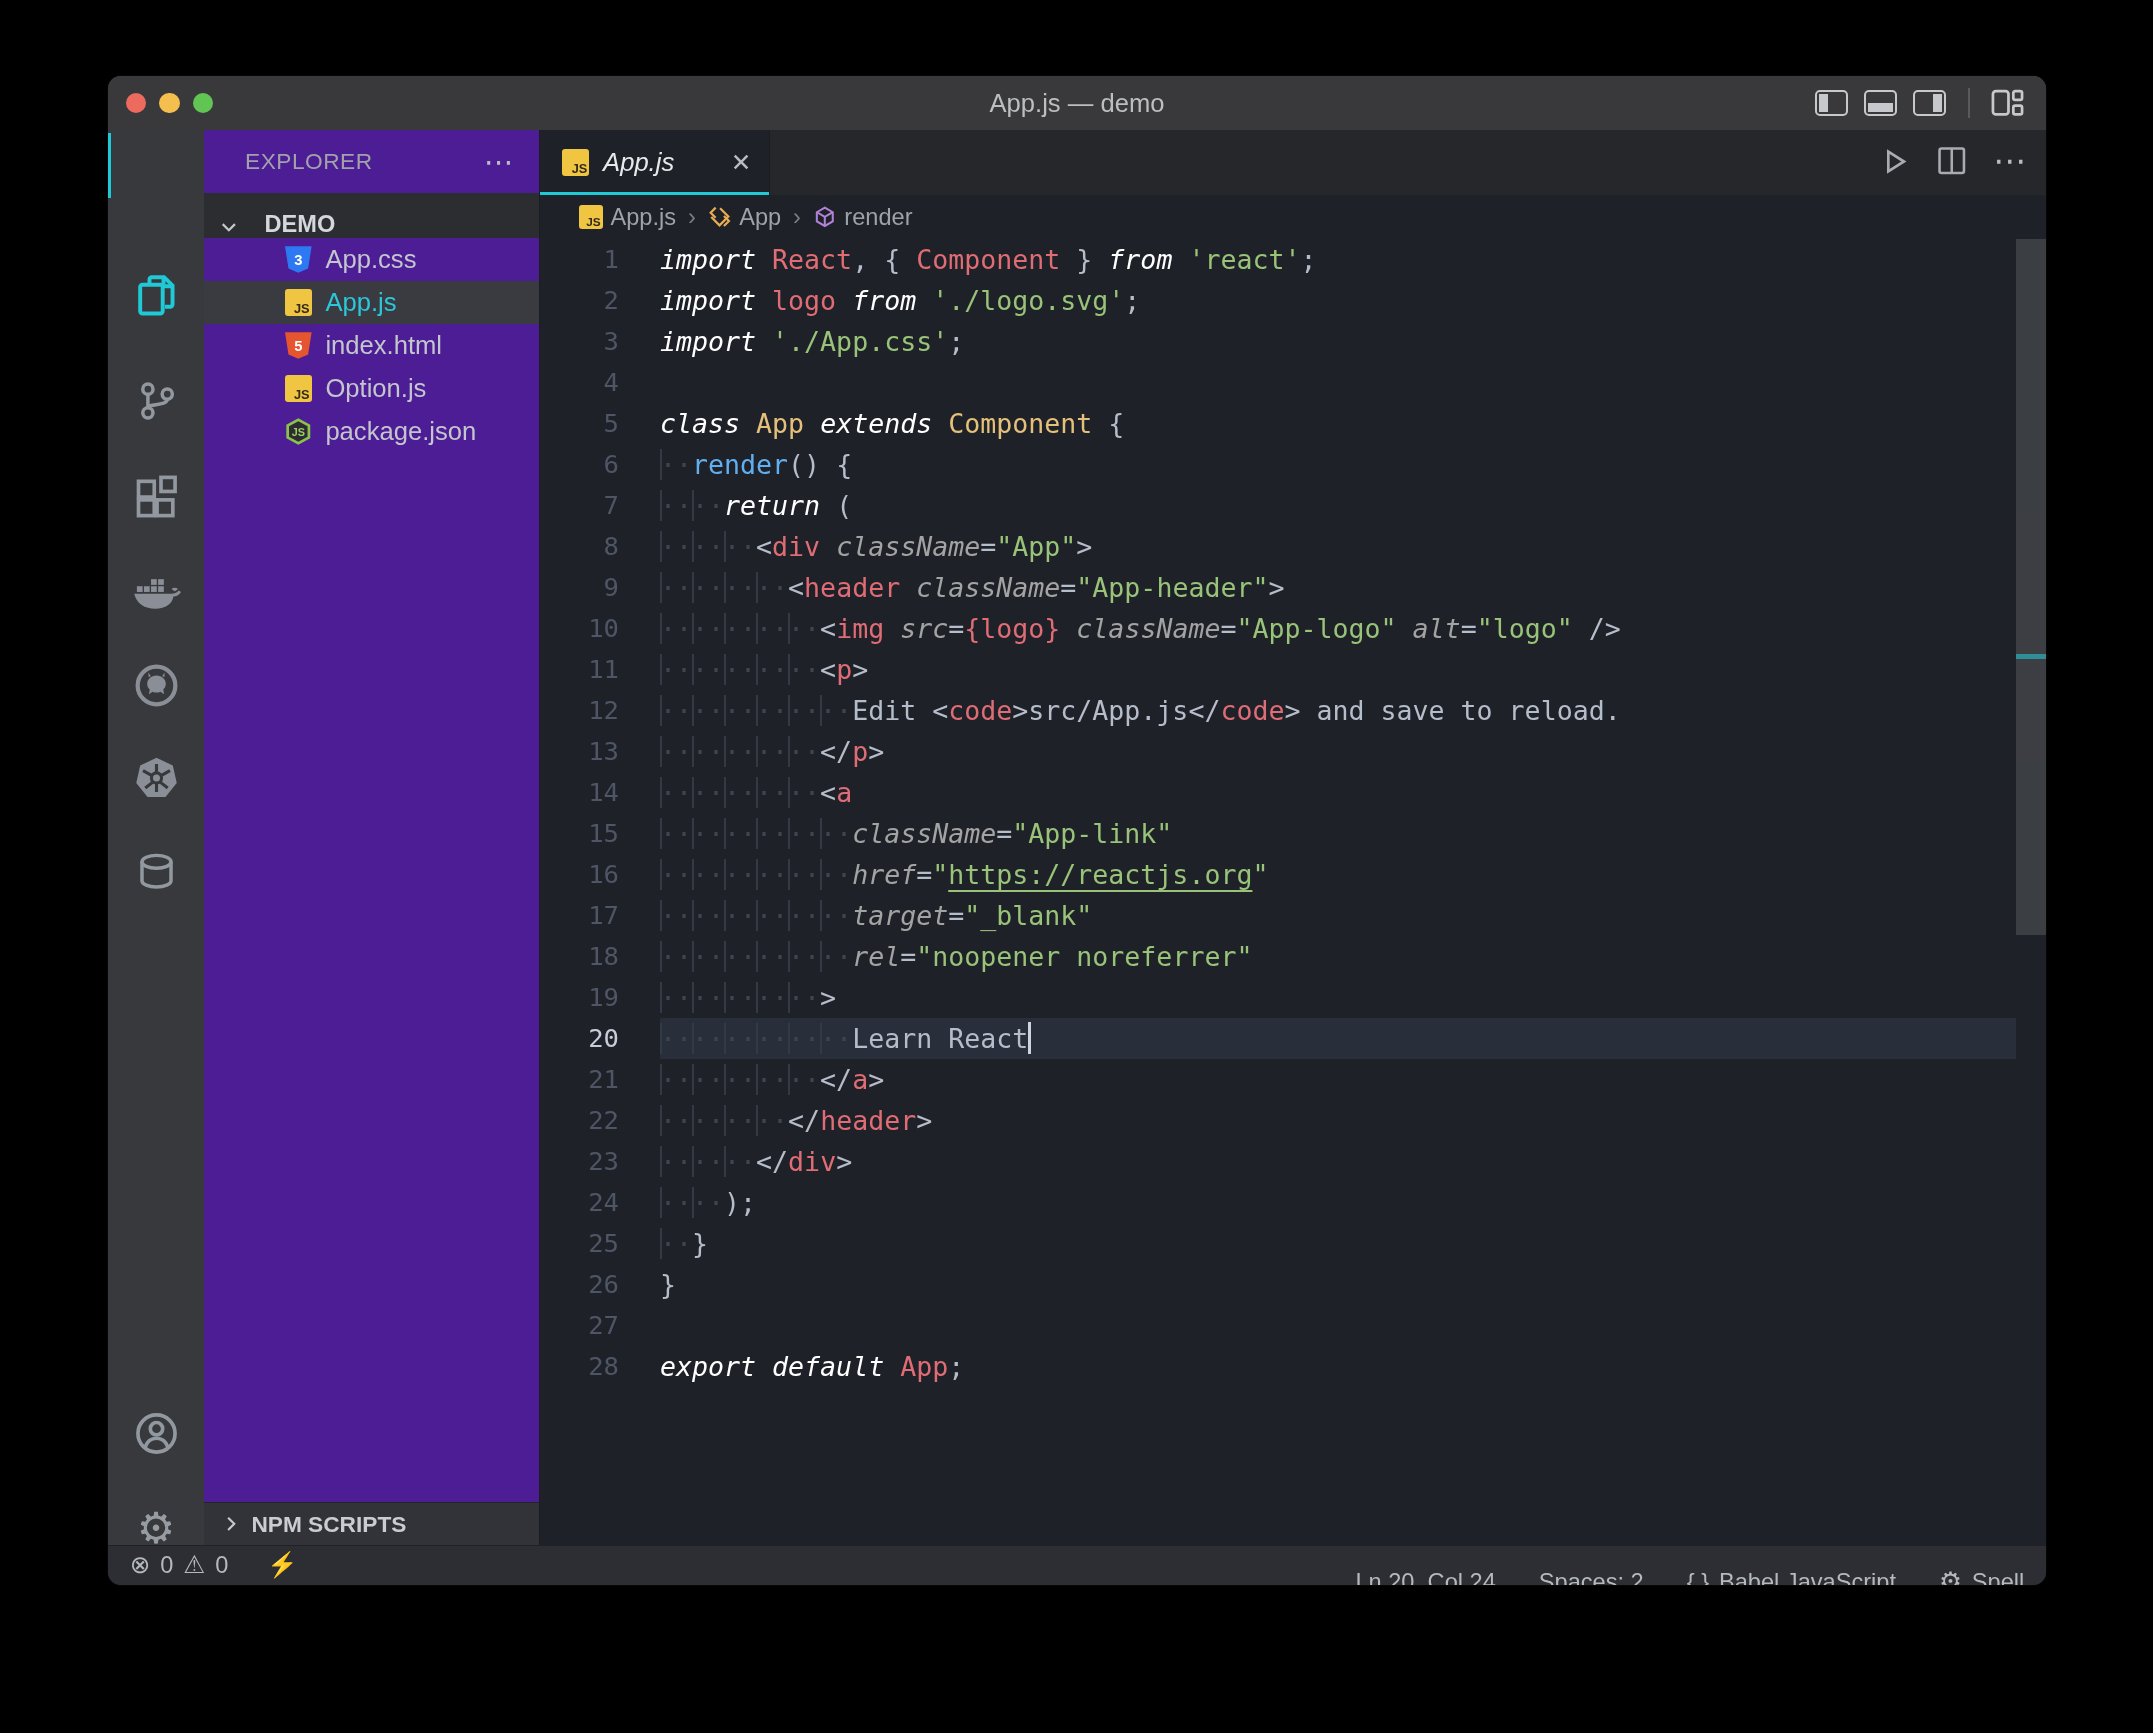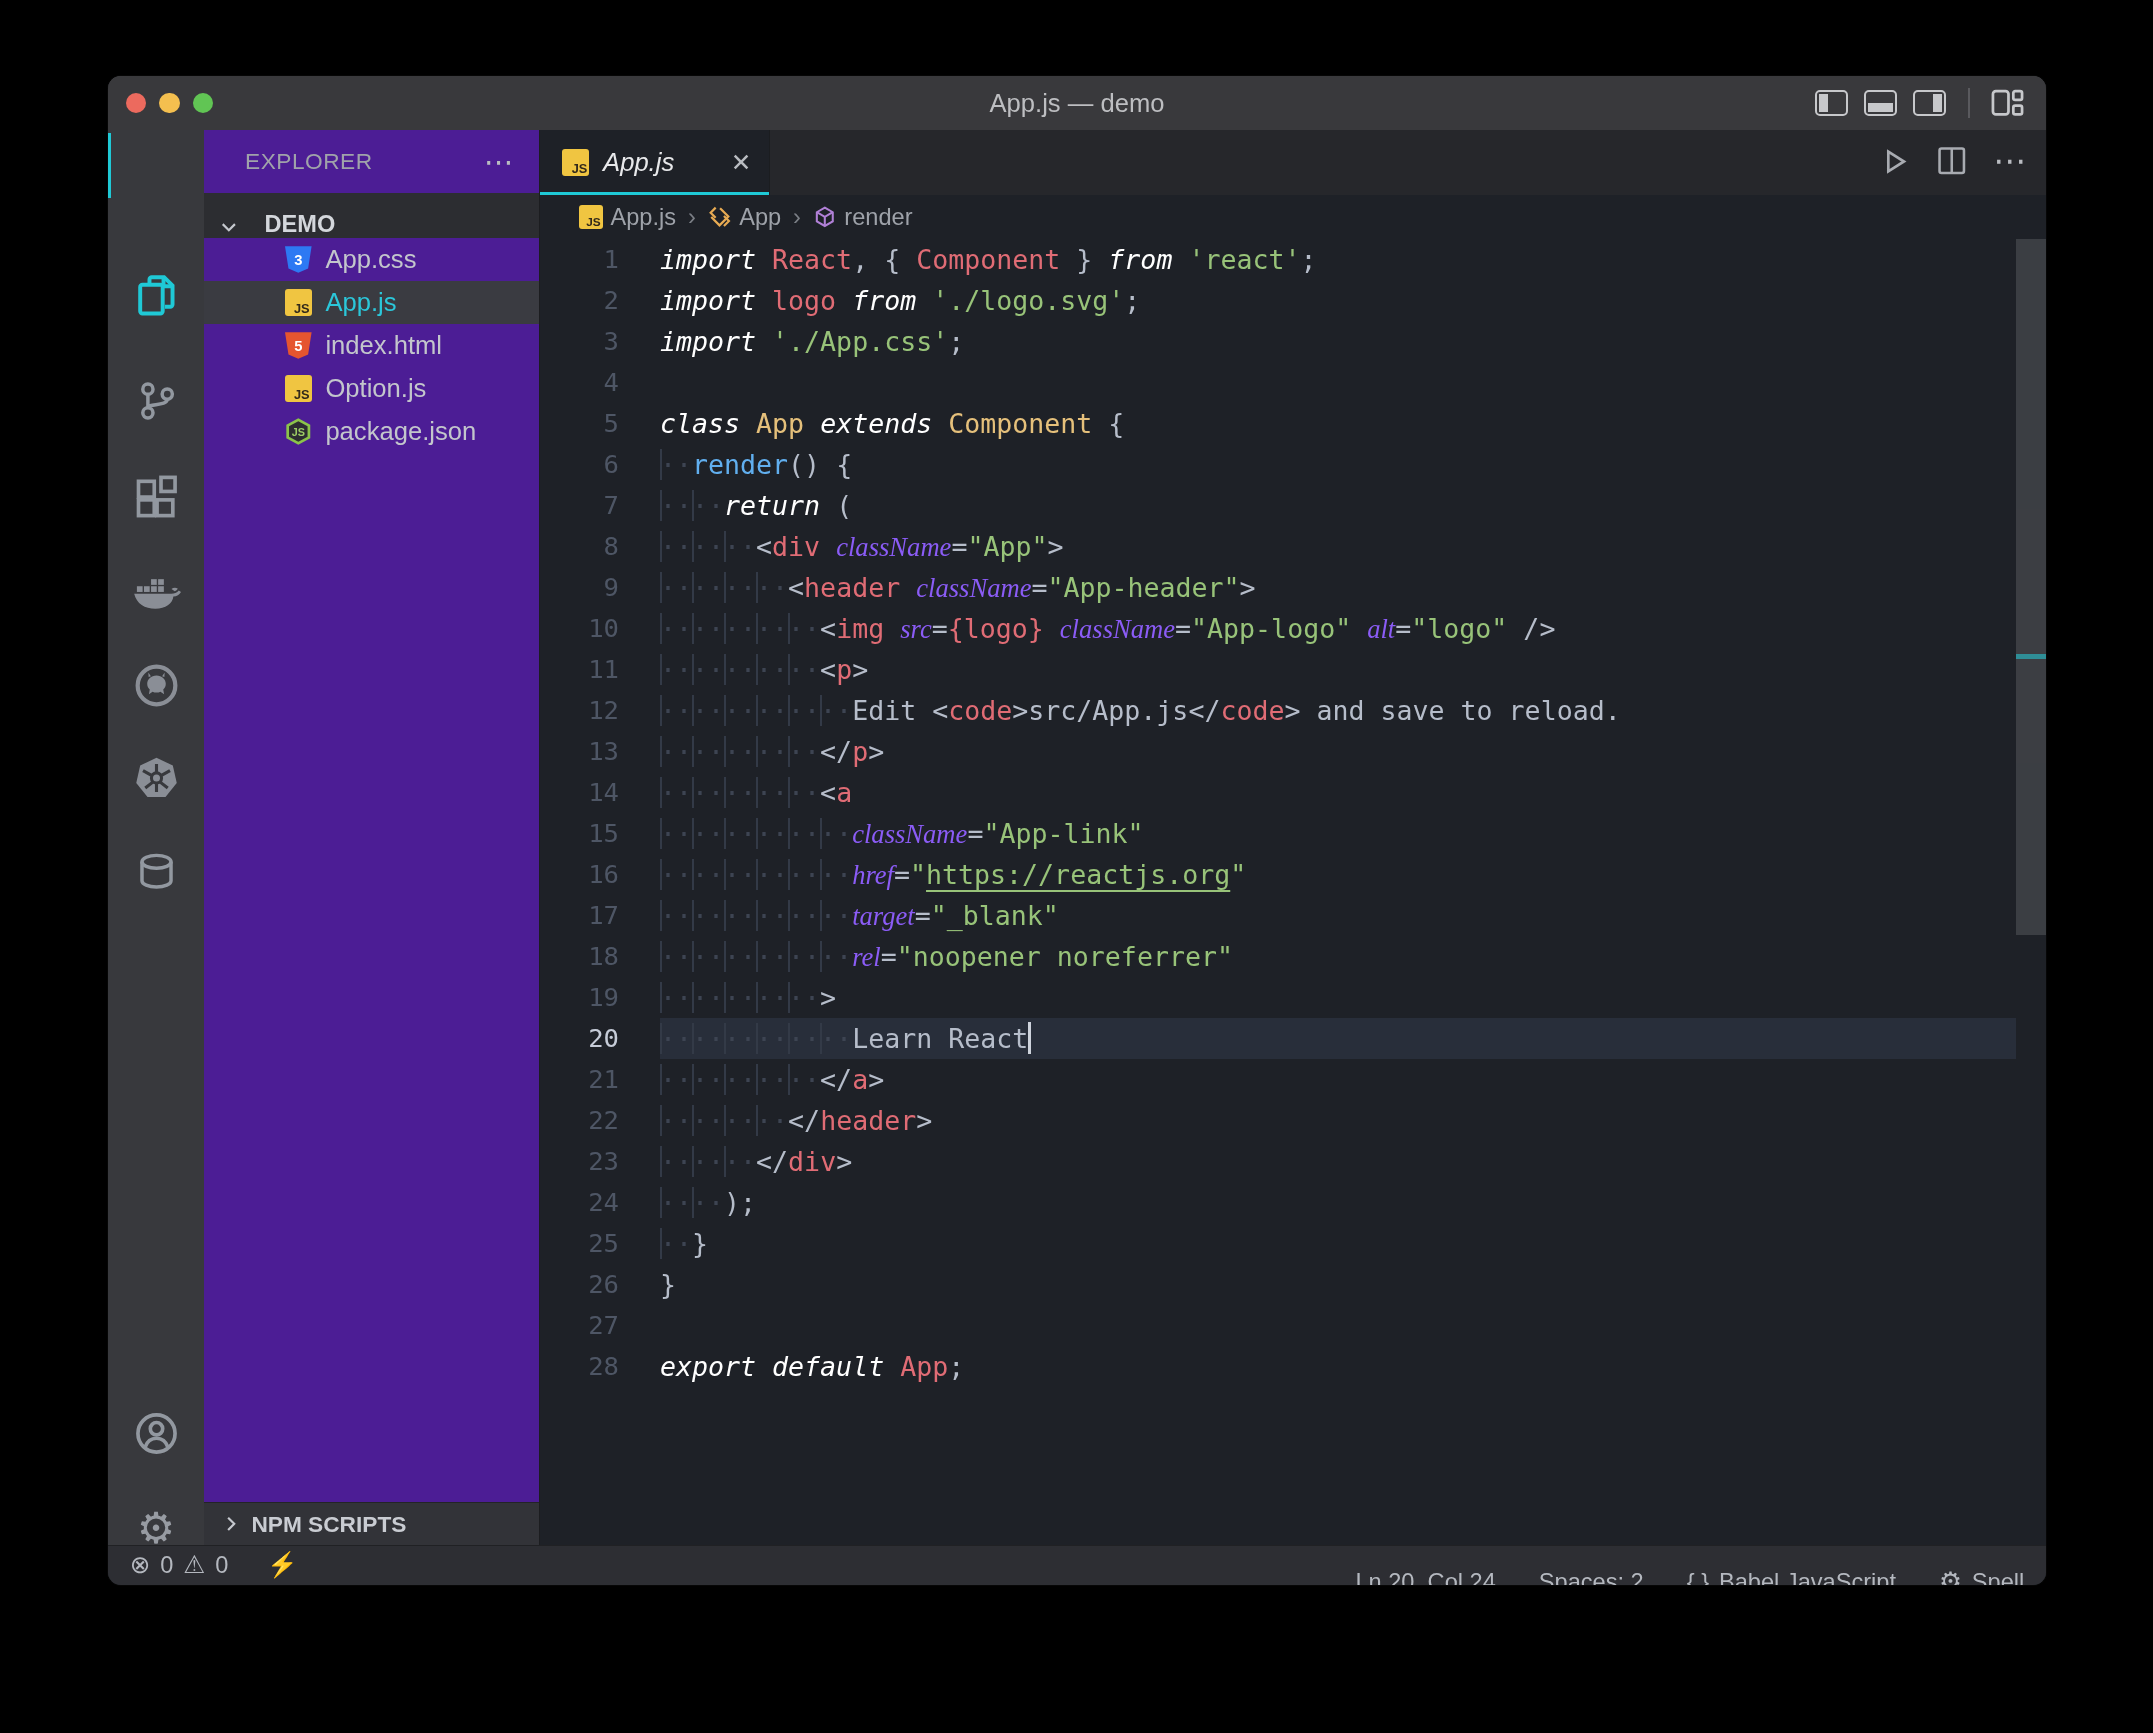--- a/index.html
+++ b/index.html
@@ -67,21 +67,21 @@
         font-family:"DejaVu Sans Mono", monospace; font-size:26.6px; line-height:41px; }
   .cl .num { width:79px; text-align:right; color:#4e5665; flex:none;
              font-family:"DejaVu Sans Mono", monospace; font-size:25.6px; }
   .cl .code { margin-left:41px; position:relative; z-index:1; }
   .cl.current .num { color:#c6ccd8; }
   .cl.current .hl { position:absolute; left:120px; right:29.6px; top:0; bottom:0; background:#282e3a; }
   .k { color:#ffffff; font-style:italic;text-align:right; }
   .e { color:#e06c75; }
   .t { color:#e5c07b; }
   .f { color:#61afef; }
-  .a { color:#8b5cf6; font-style:italic;font-family:Liberation Serif, serif; }
+  .a { color:#a3a3a3; font-style:italic; }
   .s { color:#98c379; }
   .u { color:#98c379; text-decoration:underline; text-underline-offset:5.9px; }
   .p { color:#b6bdca; }
   .w { color:#3d4452;
        background-image:linear-gradient(to right,#333a47 2px, transparent 2px);
        background-size:32px 100%; background-repeat:repeat-x; }
   .caret { display:inline-block; width:3px; height:31.5px; background:#ced3dc; vertical-align:-5.9px; }
   .scrollbar { position:absolute; top:-3px; right:0; width:29.6px; height:699px; background:#46484d; opacity:.75; }
   .sb-mark { position:absolute; left:0; right:0; top:418px; height:4.9px; background:#35b3bd; }
   

